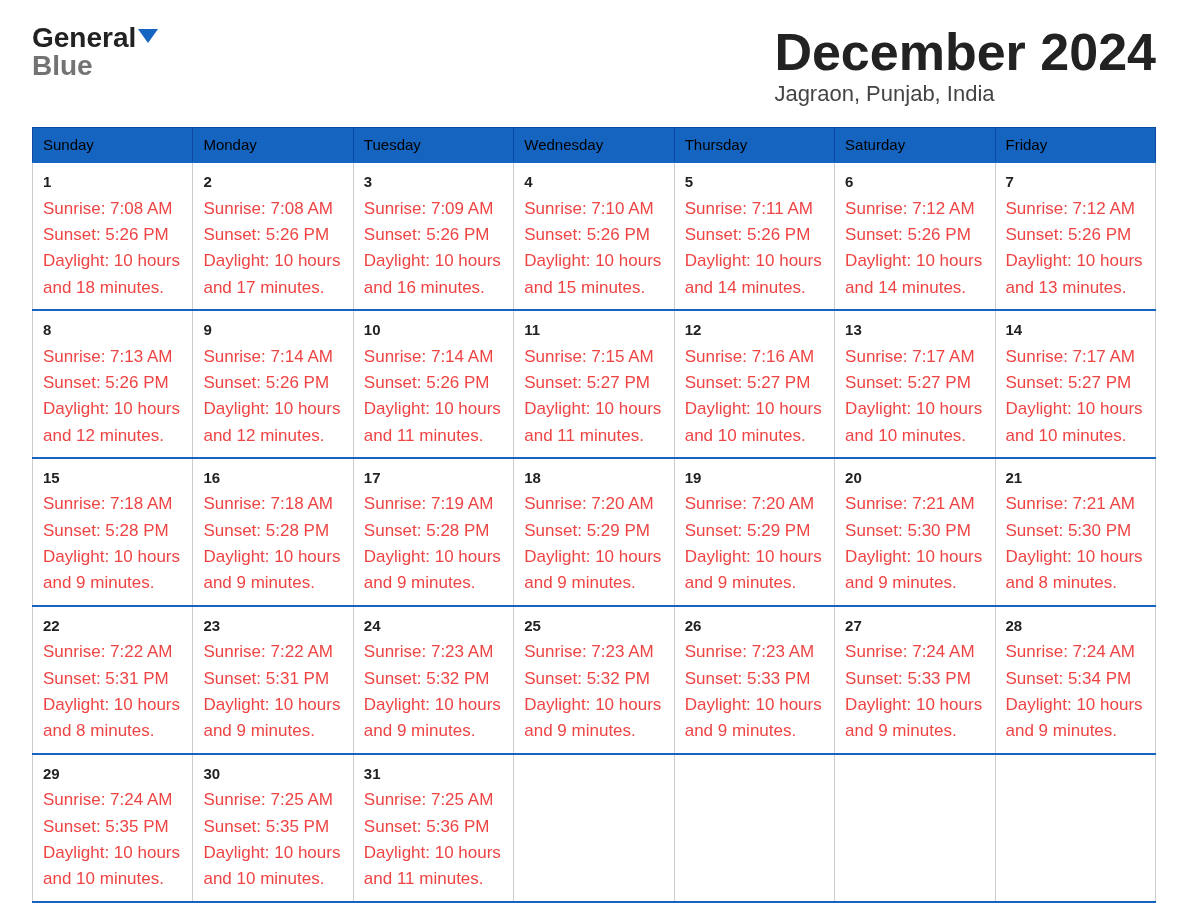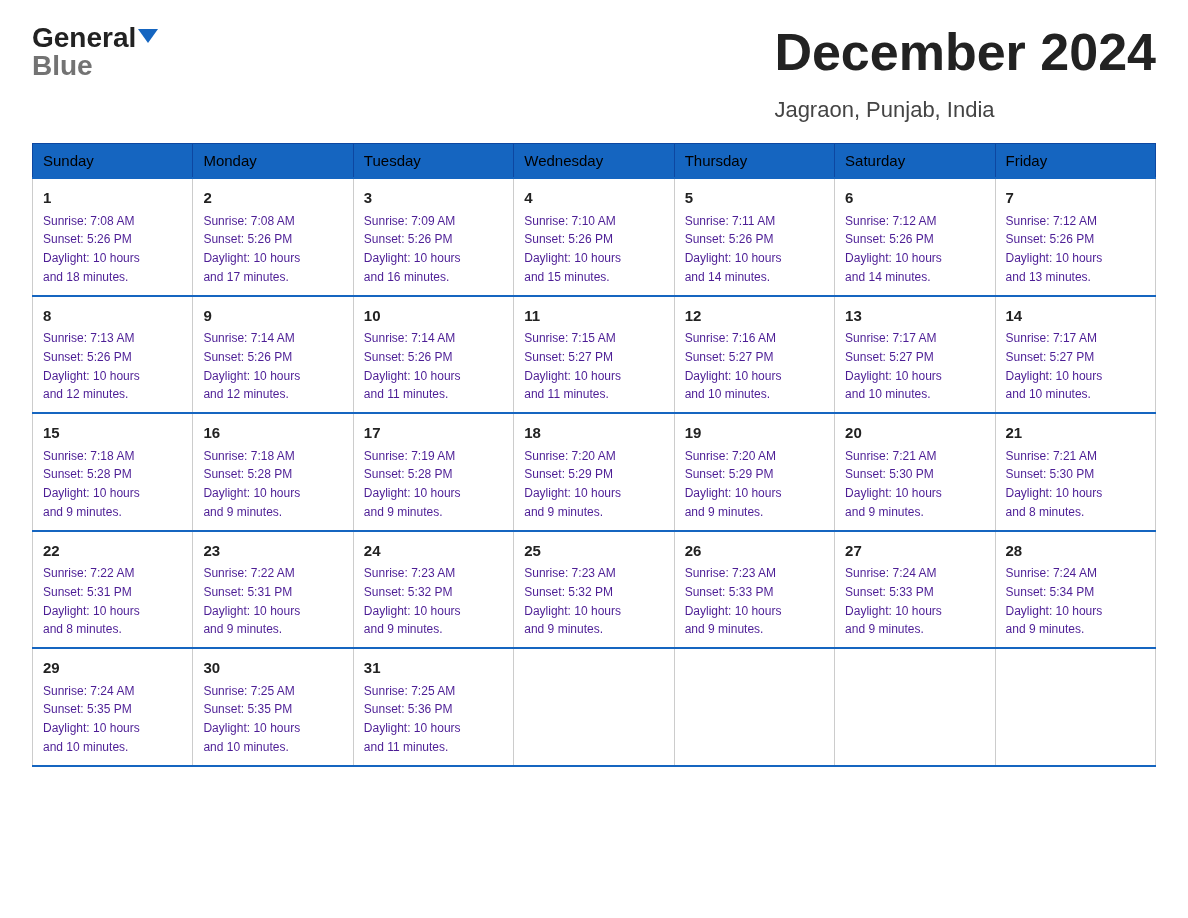--- a/index.html
+++ b/index.html
@@ -53,21 +53,21 @@
     }
     .month-title {
       font-size: 52px;
       font-weight: bold;
       color: #222;
       line-height: 1.1;
     }
     .location-title {
       font-size: 22px;
       color: #444;
-      margin-top: 16px;
+      margin-top: 0;
     }
 
     
     .calendar-table {
       width: 100%;
       border-collapse: collapse;
       border: 1px solid #bbb;
     }
 
     .calendar-table th {
@@ -97,22 +97,22 @@
 
     .day-number {
       font-size: 15px;
       font-weight: bold;
       display: block;
       margin-bottom: 2px;
       color: #222;
     }
 
     .day-info {
-      font-size: 12px;
-      color: #4c1d95;
+      font-size: 17px;
+      color: #ef4444;
       line-height: 1.55;
     }
 
     .empty-cell {
       background: #fff;
     }
   </style>
 </head>
 <body>
 

